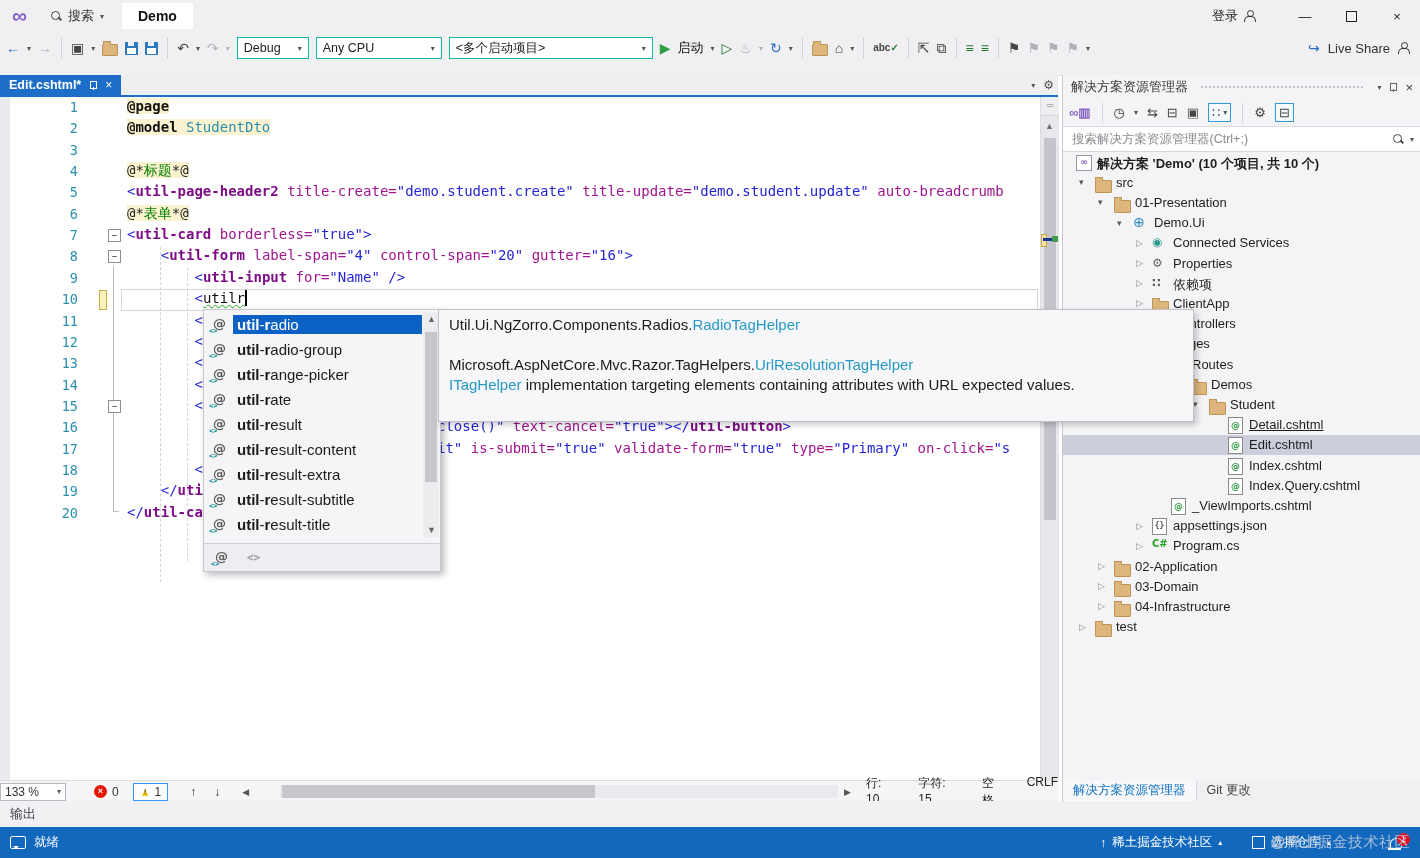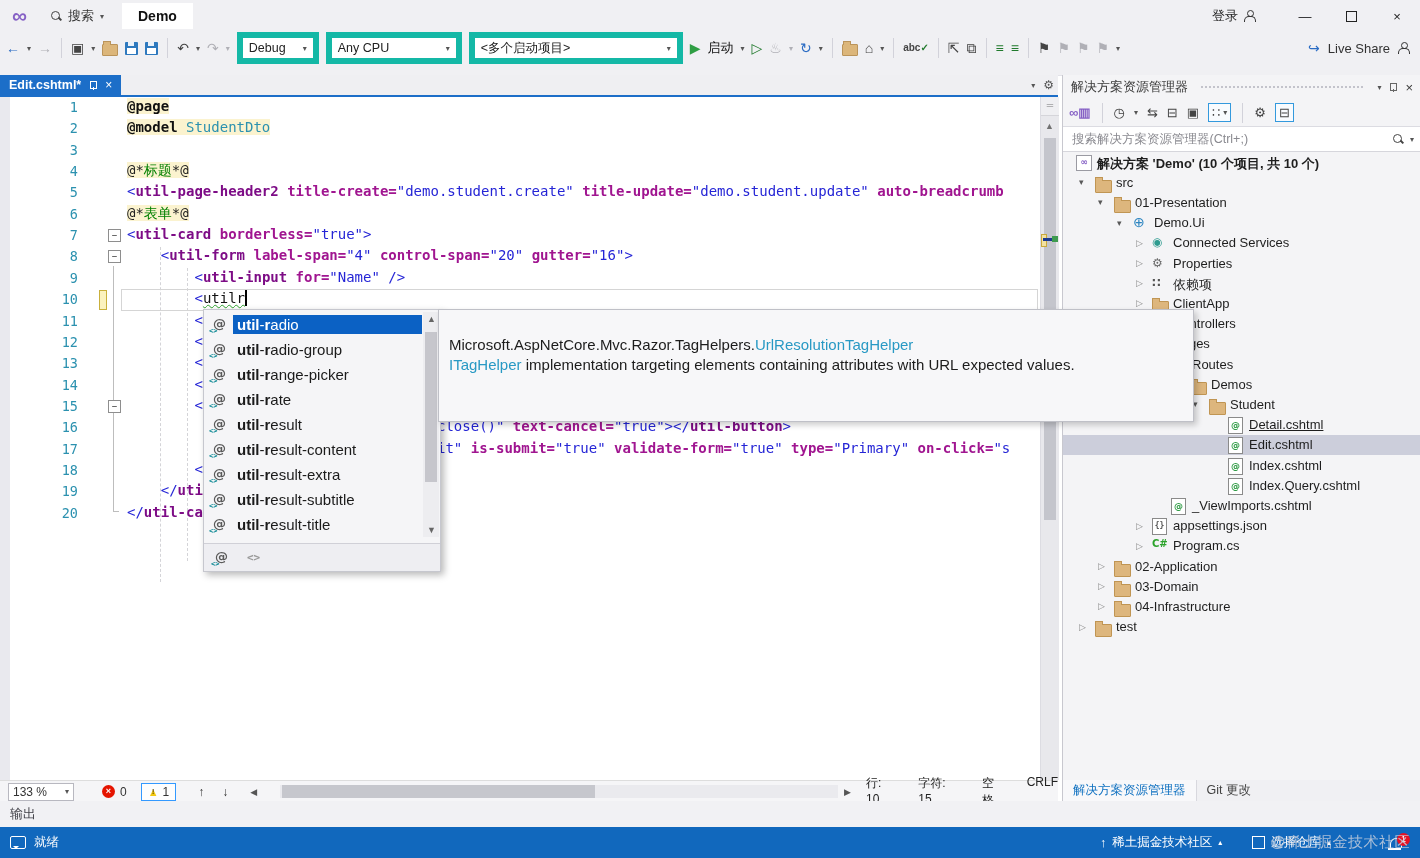--- a/index.html
+++ b/index.html
@@ -24,21 +24,21 @@
   .mag:before{content:"";position:absolute;left:0;top:0;width:7px;height:7px;border:1.6px solid #444;border-radius:50%}
   .mag:after{content:"";position:absolute;left:7px;top:7px;width:4px;height:1.7px;background:#444;transform:rotate(45deg)}
   .person{display:inline-block;width:12px;height:12px;position:relative}
   .person:before{content:"";position:absolute;left:3px;top:0;width:5px;height:5px;border:1.4px solid #333;border-radius:50%}
   .person:after{content:"";position:absolute;left:0;top:6px;width:10px;height:5px;border:1.4px solid #333;border-bottom:none;border-radius:5px 5px 0 0}
   
   #toolbar{position:absolute;left:0;top:32px;width:1420px;height:32px;display:flex;align-items:center;gap:7px;padding-left:6px}
   .tsep{width:1px;height:20px;background:#d2d2da;margin:0 2px}
   .tbi{font-size:14px;color:#444;line-height:1}
   .blue{color:#2b6cc4}.gray{color:#b0b0b6}.green{color:#2f9e44}.dkgreen{color:#217a2d}
-  .combo{background:#fff;border:6px solid #14b8a6;height:20px;display:flex;align-items:center;padding:0 6px;gap:8px;font-size:12.5px;color:#222}
+  .combo{background:#fff;border:1px solid #14b8a6;height:20px;display:flex;align-items:center;padding:0 6px;gap:8px;font-size:12.5px;color:#222}
   .combo .dd{margin-left:auto}
   .floppy{display:inline-block;width:13px;height:13px;background:#2e79be;border-radius:1px;position:relative}
   .floppy:before{content:"";position:absolute;left:3px;top:0;width:6px;height:4px;background:#eaf2fa}
   .floppy:after{content:"";position:absolute;left:2px;top:6px;width:9px;height:6px;background:#fff}
   .cfolder{display:inline-block;width:14px;height:10px;background:#dcb67a;border:1px solid #bb945a;border-radius:1px;position:relative;margin-top:3px}
   .cfolder:before{content:"";position:absolute;left:0;top:-4px;width:6px;height:3px;background:#dcb67a;border:1px solid #bb945a;border-bottom:none}
   .startlbl{font-size:13px;color:#111}
   .lsright{position:absolute;right:10px;top:32px;height:32px;display:flex;align-items:center;gap:8px;color:#333}
   
   #tabstrip{position:absolute;left:0;top:75px;width:1058px;height:20px;background:#efeff2}
@@ -55,21 +55,21 @@
   .code-line{position:absolute;left:0;width:1040px;height:21.35px;white-space:pre}
   .ln{position:absolute;left:38px;width:40px;text-align:right;font:13.5px "DejaVu Sans Mono",monospace;color:#2b91af;top:2px}
   .ccontent{position:absolute;left:127px;top:1px;font:14px "DejaVu Sans Mono",monospace;color:#000;white-space:pre}
   .razorbg{background:#fbf3cf}
   .tk-dir{font-weight:bold;color:#101010}
   .tk-type{color:#2b91af}
   .tk-cdel{color:#222}
   .tk-com{color:#008000}
   .tk-br{color:#2525d6}
   .tk-tag{color:#7d0c86;font-weight:bold}
-  .tk-attr{color:#a01590;font-weight:bold}
+  .tk-attr{color:#a01590;font-weight:normal}
   .tk-val{color:#2525d6}
   .tk-pln{color:#000}
   .tk-squig{color:#111;text-decoration:underline wavy #2ba22b 1px;text-decoration-skip-ink:none}
   .caret{display:inline-block;width:1.6px;height:16px;background:#000;vertical-align:-3px}
   .curline{position:absolute;left:121px;width:915px;height:20px;border:1px solid #d5d5d5;top:0}
   .chgbar{position:absolute;left:99px;top:1px;width:6px;height:18px;background:#fbf2be;border:1px solid #c9b03c}
   .foldbox{position:absolute;left:108px;top:4px;width:11px;height:11px;border:1px solid #8e8e8e;background:#fff;color:#333;
            font:9px "DejaVu Sans Mono",monospace;text-align:center;line-height:10px;z-index:3}
   .guide{position:absolute;width:0;border-left:1px dashed #d4d4d8}
   #foldline{position:absolute;left:113px;top:266px;width:1px;height:245px;background:#bdbdbd}
@@ -127,21 +127,21 @@
   .i-sol{width:14px;height:14px;background:#fff;border:1px solid #9a9aa2;font:bold 9px "DejaVu Sans",sans-serif;color:#8661c5;text-align:center;line-height:13px}
   .i-web{font-size:14px;color:#2e86c1;line-height:14px}
   .i-services{font-size:12px;color:#2e9b8f}
   .i-props{font-size:12px;color:#6a6a6a}
   .i-deps{font:bold 12px "DejaVu Sans",sans-serif;color:#555}
   #sxtabs{position:absolute;left:1062px;top:780px;width:358px;height:21px;background:#f0f0f3;display:flex;align-items:center;border-left:1px solid #c8c8cf}
   .sxtab{padding:0 10px;font-size:12.5px;color:#424242;height:21px;line-height:21px}
   .sxtab.active{color:#0e70c0;background:#f8f8fa;border-right:1px solid #d8d8de}
   
   #ebottom{position:absolute;left:0;top:780px;width:1058px;height:21px;background:#f5f5f7;border-top:1px solid #ddd;display:flex;align-items:center;font-size:12px;color:#333}
-  .zoombox{width:56px;height:16px;background:#fff;border:1px solid #b8b8c0;display:flex;align-items:center;justify-content:space-between;padding:0 4px;margin-left:8px}
+  .zoombox{width:56px;height:16px;background:#fff;border:1px solid #b8b8c0;display:flex;align-items:center;justify-content:space-between;padding:0 4px;}
   .errico{width:13px;height:13px;border-radius:50%;background:#e51400;color:#fff;font-size:9px;text-align:center;line-height:13px;font-weight:bold}
   .warnbox{display:flex;align-items:center;gap:4px;border:1px solid #3399ff;background:#fdfdfd;padding:1px 6px;margin-left:14px}
   .warntri{color:#f2c811;font-size:11px;position:relative}
   .warntri:after{content:"!";position:absolute;left:4.2px;top:2px;font-size:7px;color:#5c4400;font-weight:bold}
   .hsb{position:absolute;left:280px;top:4px;width:558px;height:13px;background:#eaeaee}
   .hsb .thumb{position:absolute;left:2px;top:0;width:313px;height:13px;background:#c6c7cd}
   .posgrp{position:absolute;left:866px;display:flex;gap:22px;color:#222}
   
   #outputbar{position:absolute;left:0;top:801px;width:1420px;height:26px;background:#f1f1f4;color:#3f3f46;display:flex;align-items:center;padding-left:10px;font-size:13px}
   #statusbar{position:absolute;left:0;top:827px;width:1420px;height:31px;background:#1168bd;color:#fff;display:flex;align-items:center;font-size:12.5px}
@@ -367,20 +367,21 @@
   <div id="pfoot">
     <span class="tagicon">
         <span class="at">@</span>
         <span class="ab">&lt;&gt;</span>
       </span>
     <span class="g2">&lt;&gt;</span>
   </div>
 </div>
 
 <div id="doctip">
+  <div><span>Util.Ui.NgZorro.Components.Radios.</span><span class="tlink">RadioTagHelper</span></div>
   <div>&nbsp;</div>
   <div><span>Microsoft.AspNetCore.Mvc.Razor.TagHelpers.</span><span class="tlink">UrlResolutionTagHelper</span></div>
   <div><span class="tlink">ITagHelper</span><span> implementation targeting elements containing attributes with URL expected values.</span></div>
 </div>
 
 <div id="sx">
   <div id="sxtitle">
     <span class="ttl">解决方案资源管理器</span>
     <span class="dots"></span>
     <span class="dd">▾</span>

